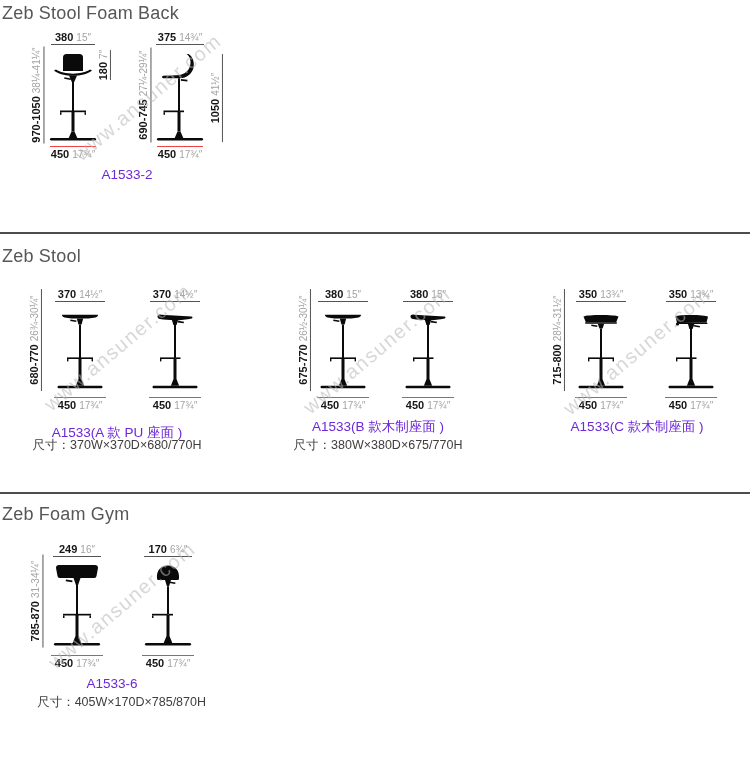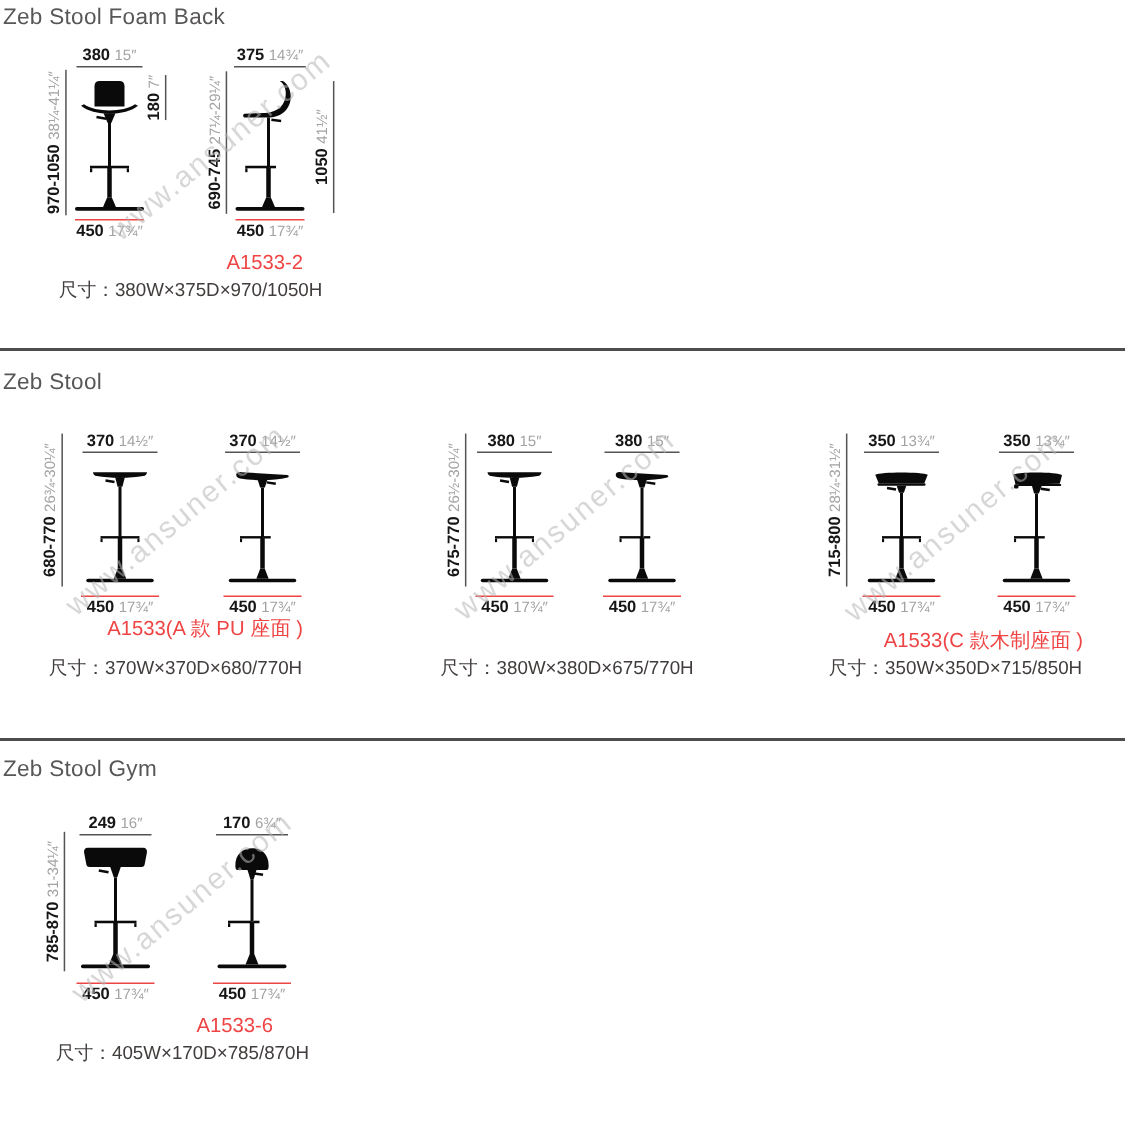--- a/index.html
+++ b/index.html
@@ -1,26 +1,26 @@
 <!DOCTYPE html>
 <html><head>
 <meta charset="utf-8">
 <style>
   html,body{margin:0;padding:0;background:#fff;}
   body{font-family:"Liberation Sans","DejaVu Sans",sans-serif;}
   #stage{position:relative;width:750px;height:761px;background:#ffffff;overflow:hidden;}
   .divider{position:absolute;left:0;width:750px;height:2px;background:#4d4d4d;}
-  .sec-title{position:absolute;font-size:15px;color:#585656;letter-spacing:0.2px;white-space:nowrap;}
+  .sec-title{position:absolute;font-size:18px;color:#585656;letter-spacing:0.2px;white-space:nowrap;}
   .dim{position:absolute;display:flex;align-items:baseline;justify-content:center;gap:3px;white-space:nowrap;line-height:1.1;}
   .dim .mm{font-weight:700;font-size:11px;color:#161616;}
   .dim .in{font-size:10px;color:#a3a3a3;}
   .dim-top{border-bottom:1px solid #545454;padding-bottom:1px;}
   .dim-bottom{border-top:1px solid #ef4444;padding-top:1px;}
   .dim-v{border-bottom:1px solid #545454;padding-bottom:1px;transform:rotate(-90deg);}
-  .model{position:absolute;text-align:right;font-size:13.5px;color:#ef4444;white-space:nowrap;}
+  .model{position:absolute;text-align:center;font-size:13.5px;color:#6d28d9;white-space:nowrap;}
   .spec{position:absolute;text-align:center;font-size:12.5px;color:#413d3c;white-space:nowrap;}
   .wm{position:absolute;width:200px;text-align:center;font-size:20px;letter-spacing:1.5px;
       color:rgba(182,182,182,0.55);transform:rotate(-40deg);pointer-events:none;white-space:nowrap;}
   .stool-svg{position:absolute;}
   svg *{fill:#0a0a0a;}
 </style>
 </head>
 <body>
 
 <svg width="0" height="0" style="position:absolute" aria-hidden="true">
@@ -165,21 +165,20 @@
   <div class="dim dim-v" style="width:88px;left:172px;top:91px;">
     <span class="mm">1050</span>
     <span class="in">41½″</span>
   </div>
   <div class="dim dim-bottom" style="left:157px;top:146px;width:46px;">
     <span class="mm">450</span>
     <span class="in">17¾″</span>
   </div>
 
   <div class="model" style="left:52px;top:167px;width:150px;">A1533-2</div>
-  <div class="spec" style="left:27px;top:185px;width:200px;">尺寸：380W×375D×970/1050H</div>
 
   <div class="divider" style="top:232px;"></div>
 
   <div class="sec-title" style="left:2px;top:246px;">Zeb Stool</div>
 
   <div class="dim dim-top" style="left:55px;top:288px;width:50px;">
     <span class="mm">370</span>
     <span class="in">14½″</span>
   </div>
   <svg class="stool-svg" style="left:52px;top:314px;" width="56" height="78">
@@ -197,21 +196,21 @@
     <span class="mm">370</span>
     <span class="in">14½″</span>
   </div>
   <svg class="stool-svg" style="left:147px;top:314px;" width="56" height="78">
       <use href="#sym-side-zeb"></use>
     </svg>
   <div class="dim dim-bottom" style="left:149px;top:397px;width:52px;">
     <span class="mm">450</span>
     <span class="in">17¾″</span>
   </div>
-  <div class="model" style="left:32px;top:410px;width:170px;">A1533(A 款 PU 座面 )</div>
+  <div class="model" style="left:32px;top:424px;width:170px;">A1533(A 款 PU 座面 )</div>
   <div class="spec" style="left:25px;top:437px;width:184px;">尺寸：370W×370D×680/770H</div>
 
   <div class="dim dim-top" style="left:318px;top:288px;width:50px;">
     <span class="mm">380</span>
     <span class="in">15″</span>
   </div>
   <svg class="stool-svg" style="left:315px;top:314px;" width="56" height="78">
       <use href="#sym-front-zeb"></use>
     </svg>
   <div class="dim dim-v" style="width:102px;left:253px;top:333px;">
@@ -226,20 +225,21 @@
     <span class="mm">380</span>
     <span class="in">15″</span>
   </div>
   <svg class="stool-svg" style="left:400px;top:314px;" width="56" height="78">
       <use href="#sym-side-zeb"></use>
     </svg>
   <div class="dim dim-bottom" style="left:402px;top:397px;width:52px;">
     <span class="mm">450</span>
     <span class="in">17¾″</span>
   </div>
+  <div class="model" style="left:293px;top:418px;width:170px;">A1533(B 款木制座面 )</div>
   <div class="spec" style="left:286px;top:437px;width:184px;">尺寸：380W×380D×675/770H</div>
 
   <div class="dim dim-top" style="left:576px;top:288px;width:50px;">
     <span class="mm">350</span>
     <span class="in">13¾″</span>
   </div>
   <svg class="stool-svg" style="left:573px;top:314px;" width="56" height="78">
       <use href="#sym-front-zebc"></use>
     </svg>
   <div class="dim dim-v" style="width:102px;left:507px;top:333px;">
@@ -255,25 +255,24 @@
     <span class="in">13¾″</span>
   </div>
   <svg class="stool-svg" style="left:663px;top:314px;" width="56" height="78">
       <use href="#sym-side-zebc"></use>
     </svg>
   <div class="dim dim-bottom" style="left:665px;top:397px;width:52px;">
     <span class="mm">450</span>
     <span class="in">17¾″</span>
   </div>
   <div class="model" style="left:552px;top:418px;width:170px;">A1533(C 款木制座面 )</div>
-  <div class="spec" style="left:545px;top:437px;width:184px;">尺寸：350W×350D×715/850H</div>
 
   <div class="divider" style="top:492px;"></div>
 
-  <div class="sec-title" style="left:2px;top:504px;">Zeb Stool Gym</div>
+  <div class="sec-title" style="left:2px;top:504px;">Zeb Foam Gym</div>
 
   <div class="dim dim-top" style="left:53px;top:543px;width:48px;">
     <span class="mm">249</span>
     <span class="in">16″</span>
   </div>
   <svg class="stool-svg" style="left:47px;top:565px;" width="60" height="84">
       <use href="#sym-front-gym"></use>
     </svg>
   <div class="dim dim-v" style="width:93px;left:-10px;top:594px;">
     <span class="mm">785-870</span>

